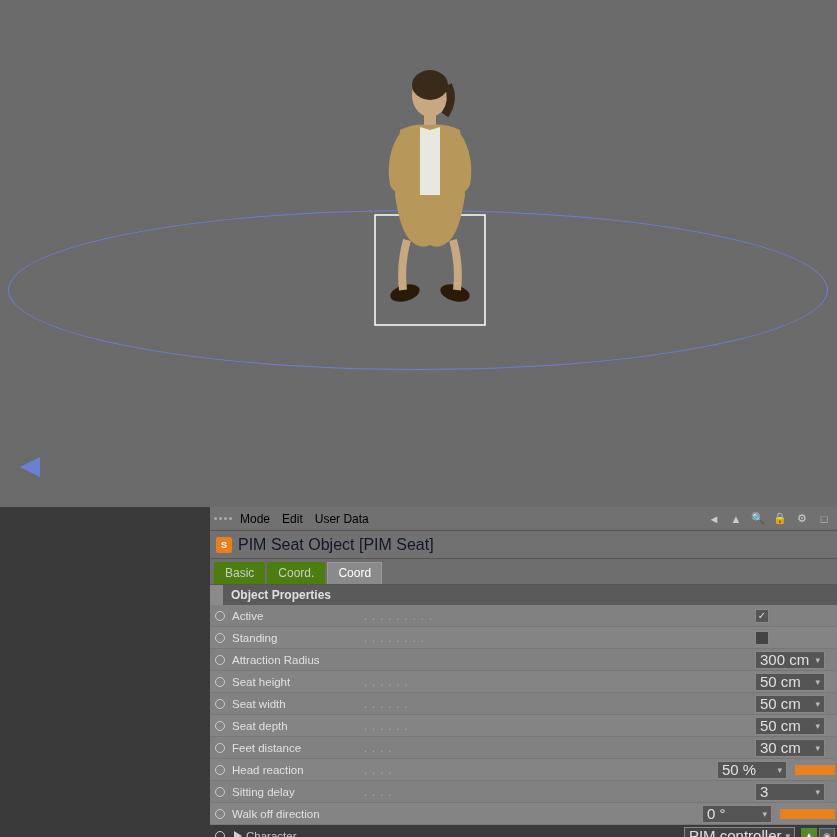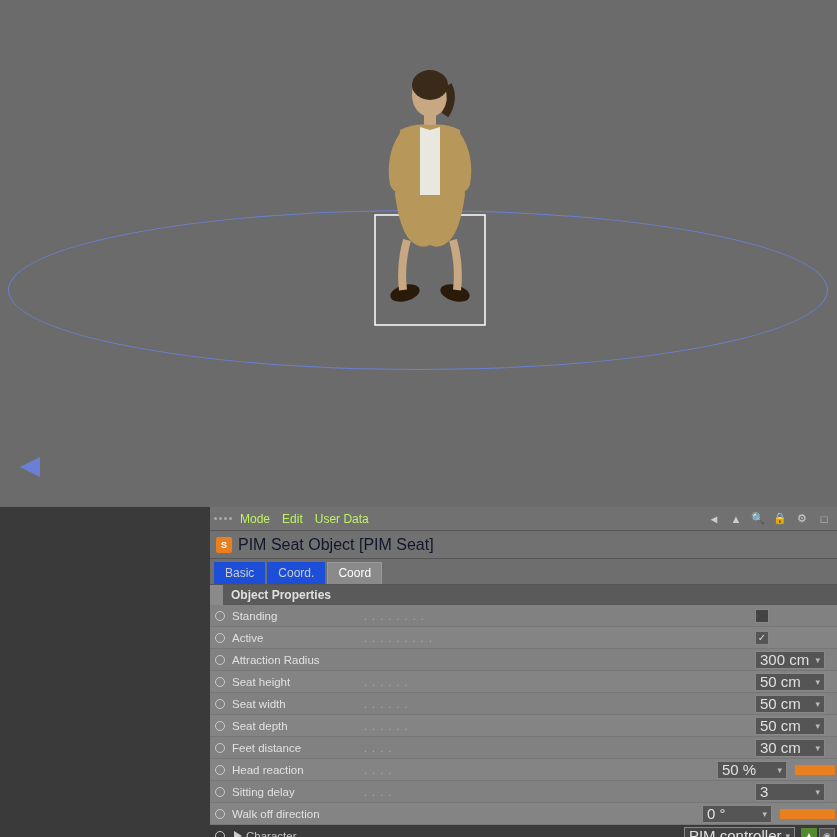--- a/index.html
+++ b/index.html
@@ -92,21 +92,21 @@
       width: 3px;
       height: 3px;
       background: #aaa;
       border-radius: 50%;
     }
 
     .toolbar-menu {
       display: flex;
       gap: 12px;
       font-size: 12px;
-      color: #bef264;
+      color: #000000;
       justify-content: flex-end;
     }
 
     .toolbar-menu span {
       cursor: pointer;
     }
 
     .toolbar-icons {
       margin-left: auto;
       display: flex;
@@ -163,21 +163,21 @@
       border-bottom: 1px solid #555;
     }
 
     .tab {
       padding: 3px 10px;
       font-size: 12px;
       color: #ccc;
       cursor: pointer;
       border: 1px solid transparent;
       margin-right: 2px;
-      background: #1d4ed8;
+      background: #4d7c0f;
     }
 
     .tab.active {
       background: #8a8a8a;
       color: #ffffff;
       border-color: #999 #999 transparent;
     }
 
     
     .section-header {
@@ -415,35 +415,35 @@
   </div>
 
   <div class="section-header">Object Properties</div>
 
   <div class="props-table">
 
     <div class="prop-row">
       <div class="prop-indicator">
         <div class="circle-indicator"></div>
       </div>
+      <span class="prop-label">Active</span>
+      <span class="prop-dots">. . . . . . . . .</span>
+      <div class="prop-control">
+        <div class="prop-checkbox checked"></div>
+      </div>
+    </div>
+
+    <div class="prop-row">
+      <div class="prop-indicator">
+        <div class="circle-indicator"></div>
+      </div>
       <span class="prop-label">Standing</span>
       <span class="prop-dots">. . . . . . . .</span>
       <div class="prop-control">
         <div class="prop-checkbox unchecked"></div>
-      </div>
-    </div>
-
-    <div class="prop-row">
-      <div class="prop-indicator">
-        <div class="circle-indicator"></div>
-      </div>
-      <span class="prop-label">Active</span>
-      <span class="prop-dots">. . . . . . . . .</span>
-      <div class="prop-control">
-        <div class="prop-checkbox checked"></div>
       </div>
     </div>
 
     <div class="prop-row">
       <div class="prop-indicator">
         <div class="circle-indicator"></div>
       </div>
       <span class="prop-label">Attraction Radius</span>
       <span class="prop-dots"></span>
       <div class="prop-control">

